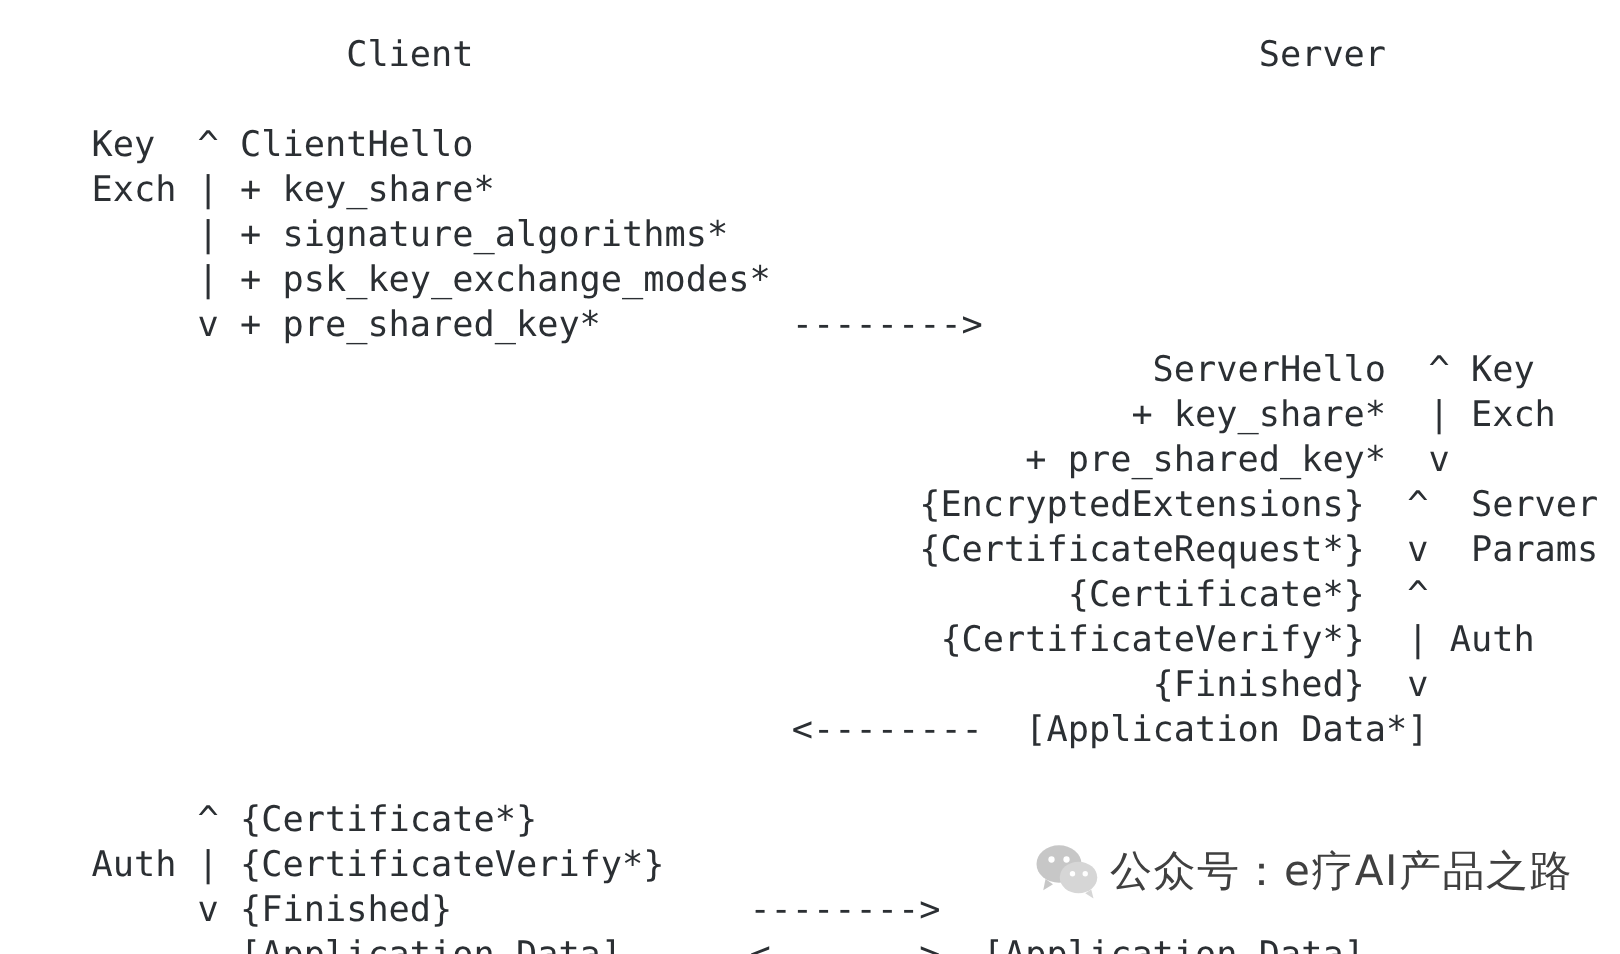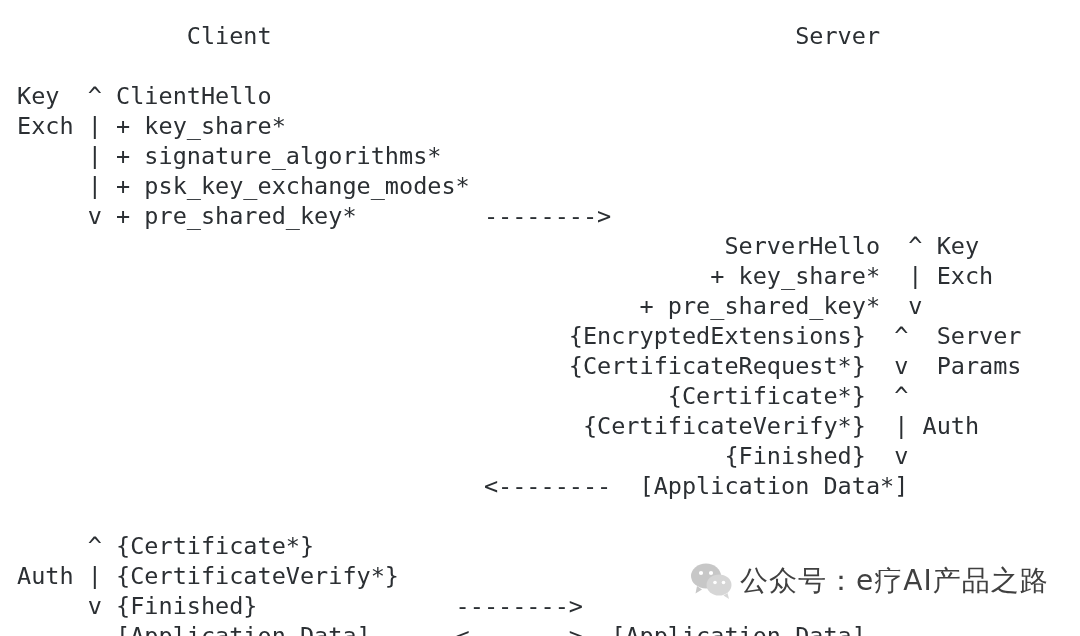--- a/index.html
+++ b/index.html
@@ -29,20 +29,21 @@
     letter-spacing: 0px;
     color: #2b2f33;
     white-space: pre;
     font-weight: 400;
     -webkit-font-smoothing: antialiased;
   }
   .art-line {
     display: block;
     height: 30px;
     white-space: pre;
+    margin-left: 44px;
   }
   
   #watermark {
     position: absolute;
     left: 690px;
     top: 562px;
     display: flex;
     align-items: center;
     gap: 6px;
     pointer-events: none;

